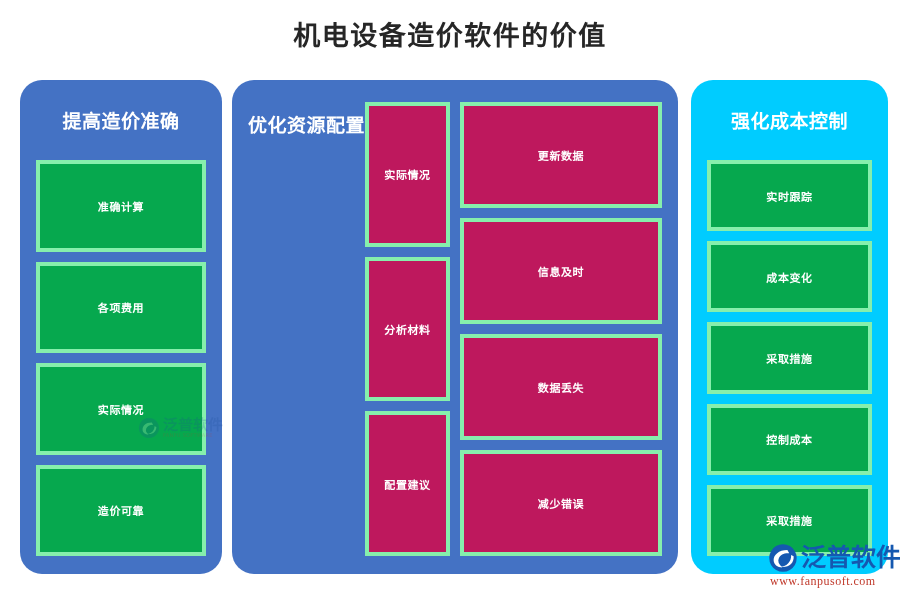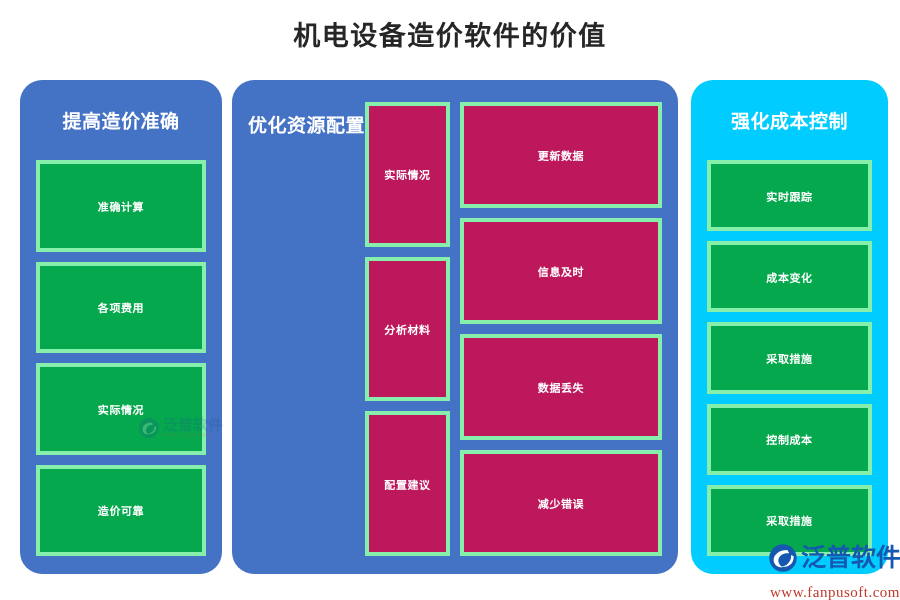--- a/index.html
+++ b/index.html
@@ -193,25 +193,25 @@
   }
   .brand-name {
     font-size: 25px;
     font-weight: bold;
     color: #1558b0;
     line-height: 28px;
     letter-spacing: 0px;
     white-space: nowrap;
   }
   .brand-url {
-    font-size: 15px;
+    font-size: 12px;
     color: #c0392b;
     letter-spacing: 0.5px;
     margin-left: 2px;
-    margin-top: 11px;
+    margin-top: 1px;
     white-space: nowrap;
     font-family: "Liberation Serif", serif;
   }
   .logo-mark { flex: 0 0 auto; }
 </style>
 </head>
 <body>
 
 <div id="infographic">
 

